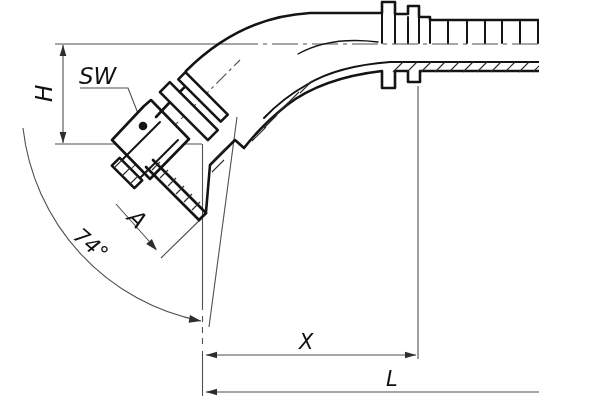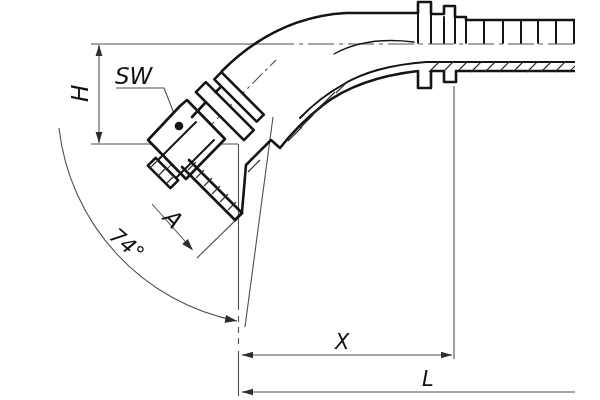--- a/index.html
+++ b/index.html
@@ -1,17 +1,17 @@
 <!DOCTYPE html>
 <html><head>
 <meta charset="utf-8">
 <style>
   html,body{margin:0;padding:0;background:#fff;}
   .stage{position:relative;width:539px;height:400px;background:#ffffff;overflow:hidden;
-         font-family:"DejaVu Sans",sans-serif;margin-left:36px;}
+         font-family:"DejaVu Sans",sans-serif;}
   svg{position:absolute;left:0;top:0;}
   text.lbl{font-family:"DejaVu Sans",sans-serif;font-style:italic;font-size:23px;}
   text.lbl.small{font-size:21px;}
 </style>
 </head>
 <body>
 
 <div class="stage">
 <svg width="600" height="400" viewBox="0 0 600 400">
 

